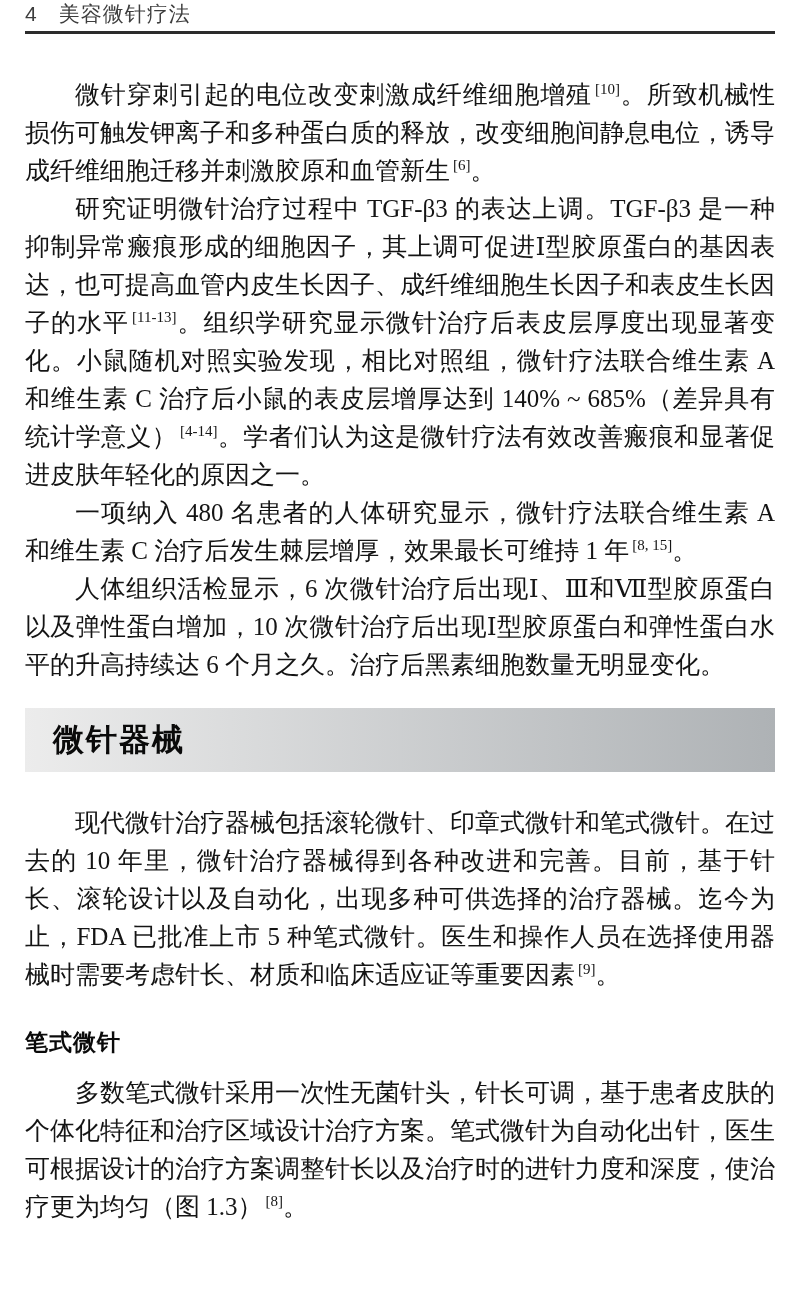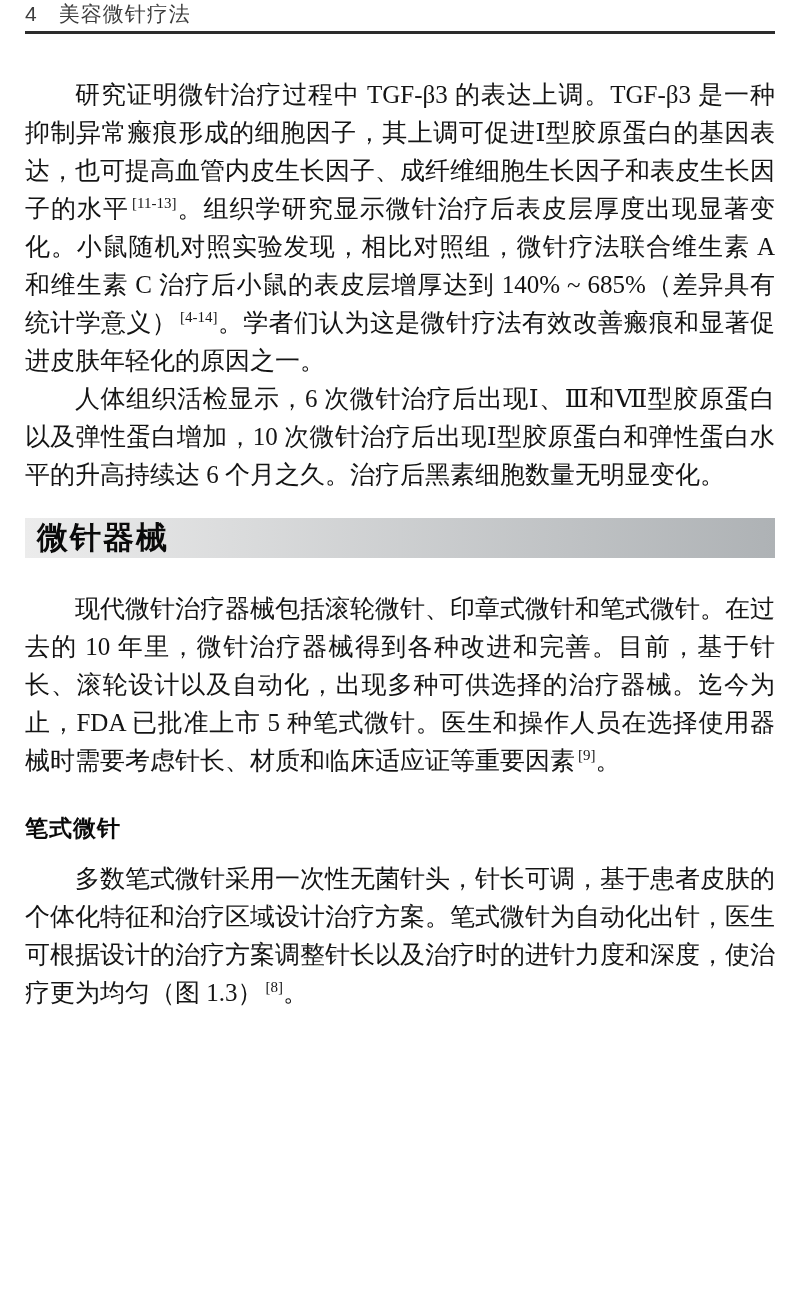--- a/index.html
+++ b/index.html
@@ -49,24 +49,24 @@
     line-height: 0;
     vertical-align: super;
     margin-left: 3px;
     letter-spacing: 0;
   }
   .intro { margin-top: 42px; }
 
   
   .section-bar {
     margin-top: 24px;
-    height: 40px;
+    height: 64px;
     display: flex;
     align-items: center;
-    padding-left: 12px;
+    padding-left: 28px;
     background: linear-gradient(to right, var(--bar-start, #ececec), var(--bar-end, #aeb2b5));
   }
   .section-title {
     font-family: "Liberation Sans", "DejaVu Sans", sans-serif;
     font-weight: 700;
     font-size: 31px;
     letter-spacing: 2px;
     color: var(--heading-text, #0a0a0a);
   }
   .after-bar { margin-top: 32px; }
@@ -88,21 +88,23 @@
 
 <div class="page">
 
   <div class="pagehead">
     <span class="pagenum">4</span>
     <span class="running-title">美容微针疗法</span>
   </div>
   <hr class="headrule">
 
   <section class="bodytext intro">
+      <p>微针穿刺引起的电位改变刺激成纤维细胞增殖<sup class="cite">[10]</sup>。所致机械性损伤可触发钾离子和多种蛋白质的释放，改变细胞间静息电位，诱导成纤维细胞迁移并刺激胶原和血管新生<sup class="cite">[6]</sup>。</p>
       <p>研究证明微针治疗过程中 TGF-β3 的表达上调。TGF-β3 是一种抑制异常瘢痕形成的细胞因子，其上调可促进Ⅰ型胶原蛋白的基因表达，也可提高血管内皮生长因子、成纤维细胞生长因子和表皮生长因子的水平<sup class="cite">[11-13]</sup>。组织学研究显示微针治疗后表皮层厚度出现显著变化。小鼠随机对照实验发现，相比对照组，微针疗法联合维生素 A 和维生素 C 治疗后小鼠的表皮层增厚达到 140% ~ 685%（差异具有统计学意义）<sup class="cite">[4-14]</sup>。学者们认为这是微针疗法有效改善瘢痕和显著促进皮肤年轻化的原因之一。</p>
+      <p>一项纳入 480 名患者的人体研究显示，微针疗法联合维生素 A 和维生素 C 治疗后发生棘层增厚，效果最长可维持 1 年<sup class="cite">[8, 15]</sup>。</p>
       <p>人体组织活检显示，6 次微针治疗后出现Ⅰ、Ⅲ和Ⅶ型胶原蛋白以及弹性蛋白增加，10 次微针治疗后出现Ⅰ型胶原蛋白和弹性蛋白水平的升高持续达 6 个月之久。治疗后黑素细胞数量无明显变化。</p>
     </section>
 
   <div class="section-bar">
     <span class="section-title">微针器械</span>
   </div>
 
   <section class="bodytext after-bar">
       <p>现代微针治疗器械包括滚轮微针、印章式微针和笔式微针。在过去的 10 年里，微针治疗器械得到各种改进和完善。目前，基于针长、滚轮设计以及自动化，出现多种可供选择的治疗器械。迄今为止，FDA 已批准上市 5 种笔式微针。医生和操作人员在选择使用器械时需要考虑针长、材质和临床适应证等重要因素<sup class="cite">[9]</sup>。</p>
     </section>

